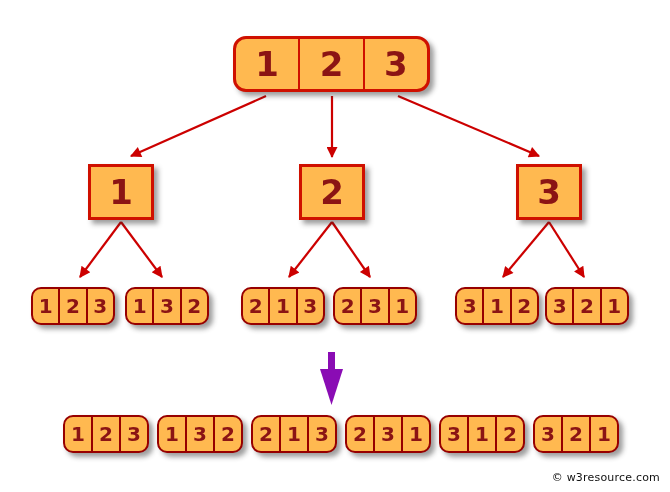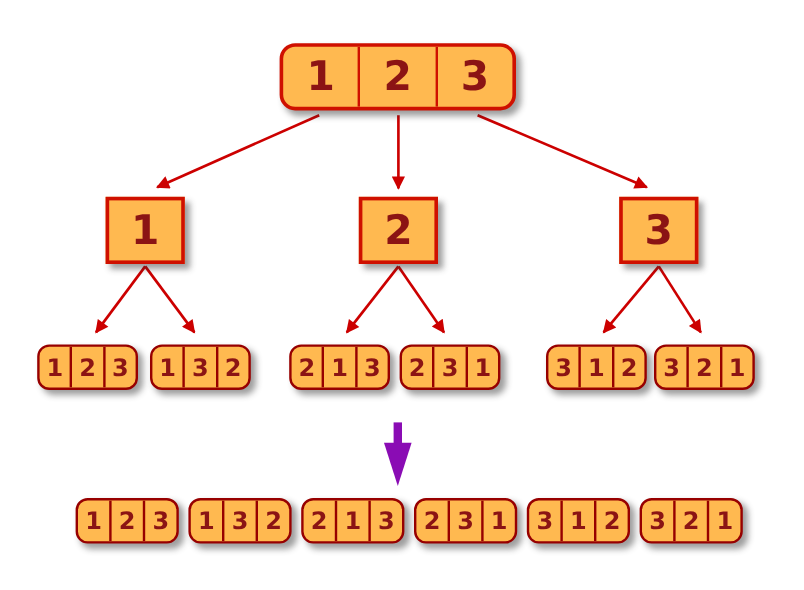--- a/index.html
+++ b/index.html
@@ -146,14 +146,15 @@
     <span class="cell">3</span>
     <span class="cell">1</span>
     <span class="cell">2</span>
   </div>
   <div class="box small" style="left:533px;top:415px;width:86px;height:38px">
     <span class="cell">3</span>
     <span class="cell">2</span>
     <span class="cell">1</span>
   </div>
 
+  <div class="copyright">© w3resource.com</div>
 
 </div>
 
 </body></html>

